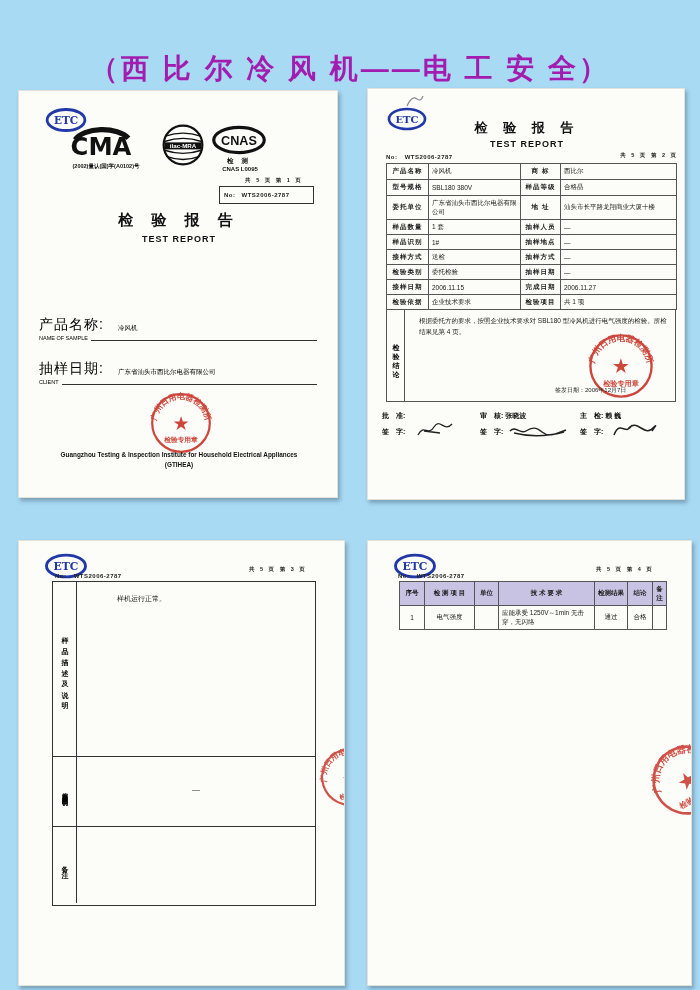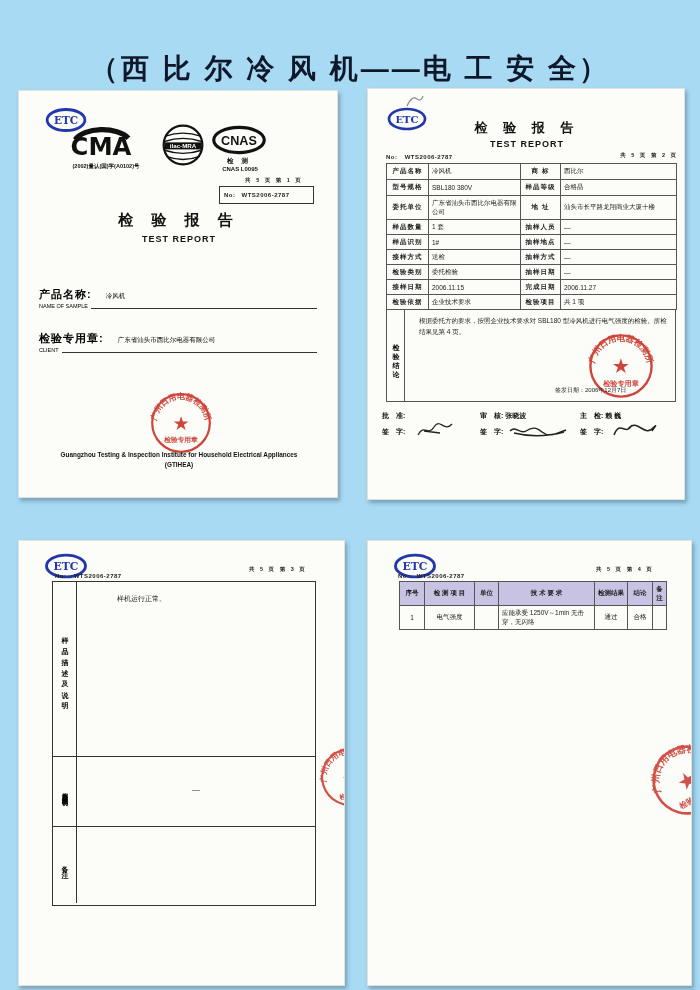--- a/index.html
+++ b/index.html
@@ -1,29 +1,29 @@
 <!DOCTYPE html>
 <html><head>
 <meta charset="utf-8">
 <style>
   * { margin:0; padding:0; box-sizing:border-box; }
   body { width:700px; height:990px; background:#a8daf4; font-family:"Liberation Sans", sans-serif; position:relative; overflow:hidden; }
   #canvas { position:absolute; inset:0; }
   .main-title { position:absolute; top:8px; left:0; width:700px; text-align:center; font-size:35px; font-weight:bold; color:#111; letter-spacing:13px; }
-  .sub-title { position:absolute; top:50px; left:0; width:700px; text-align:center; font-size:28px; font-weight:bold; color:#0f172a; letter-spacing:3px; }
+  .sub-title { position:absolute; top:50px; left:0; width:700px; text-align:center; font-size:28px; font-weight:bold; color:#a21caf; letter-spacing:3px; }
   .page { position:absolute; background:#fcfcf8; box-shadow:2px 3px 4px rgba(60,90,110,.45); overflow:hidden; border:1px solid #e2e2da; }
   .abs { position:absolute; }
   .cjk-v { writing-mode:vertical-rl; text-orientation:upright; }
   table { border-collapse:collapse; table-layout:fixed; }
   td, th { border:1px solid #555; font-size:6.5px; color:#1a1a1a; padding:2px 3px; overflow:hidden; }
   .lblcell { font-weight:bold; text-align:center; letter-spacing:1px; }
   .valcell { text-align:left; }
   .stamp { opacity:.85; pointer-events:none; }
   .field-top { display:flex; align-items:flex-end; }
-  .f-cn { font-size:11px; font-weight:bold; letter-spacing:1px; white-space:nowrap; }
+  .f-cn { font-size:14px; font-weight:normal; letter-spacing:1px; white-space:nowrap;margin-top:29px; }
   .f-val { font-size:6.5px; margin-left:14px; margin-bottom:1px; white-space:nowrap; }
   .field-bot { display:flex; align-items:flex-end; margin-top:1px; }
   .f-en { font-size:5.5px; white-space:nowrap; }
   .f-line { flex:1; border-bottom:1px solid #333; margin-left:3px; height:6px; }
   .pgno { font-size:5.5px; font-weight:bold; letter-spacing:2px; color:#222; }
   .noline { font-size:6px; font-weight:bold; color:#222; letter-spacing:.5px; }
   .secbox { display:flex; border-bottom:1.5px solid #333; }
   .seclab { width:24px; border-right:1px solid #333; display:flex; align-items:center; justify-content:center; }
   .seccontent { flex:1; position:relative; }
 </style>
@@ -72,21 +72,21 @@
         <span class="f-cn">产品名称:</span>
         <span class="f-val">冷风机</span>
       </div>
       <div class="field-bot">
         <span class="f-en">NAME OF SAMPLE</span>
         <span class="f-line"></span>
       </div>
     </div>
     <div class="abs" style="left:20px; top:240px; width:278px;">
       <div class="field-top">
-        <span class="f-cn">检验专用章:</span>
+        <span class="f-cn">抽样日期:</span>
         <span class="f-val">广东省汕头市西比尔电器有限公司</span>
       </div>
       <div class="field-bot">
         <span class="f-en">CLIENT</span>
         <span class="f-line"></span>
       </div>
     </div>
 
     <svg class="stamp abs" style="left:130px; top:300px;" width="64" height="64" viewBox="0 0 100 100">
       <circle cx="50" cy="50" r="45" fill="none" stroke="#c5271c" stroke-width="3.5"></circle>

